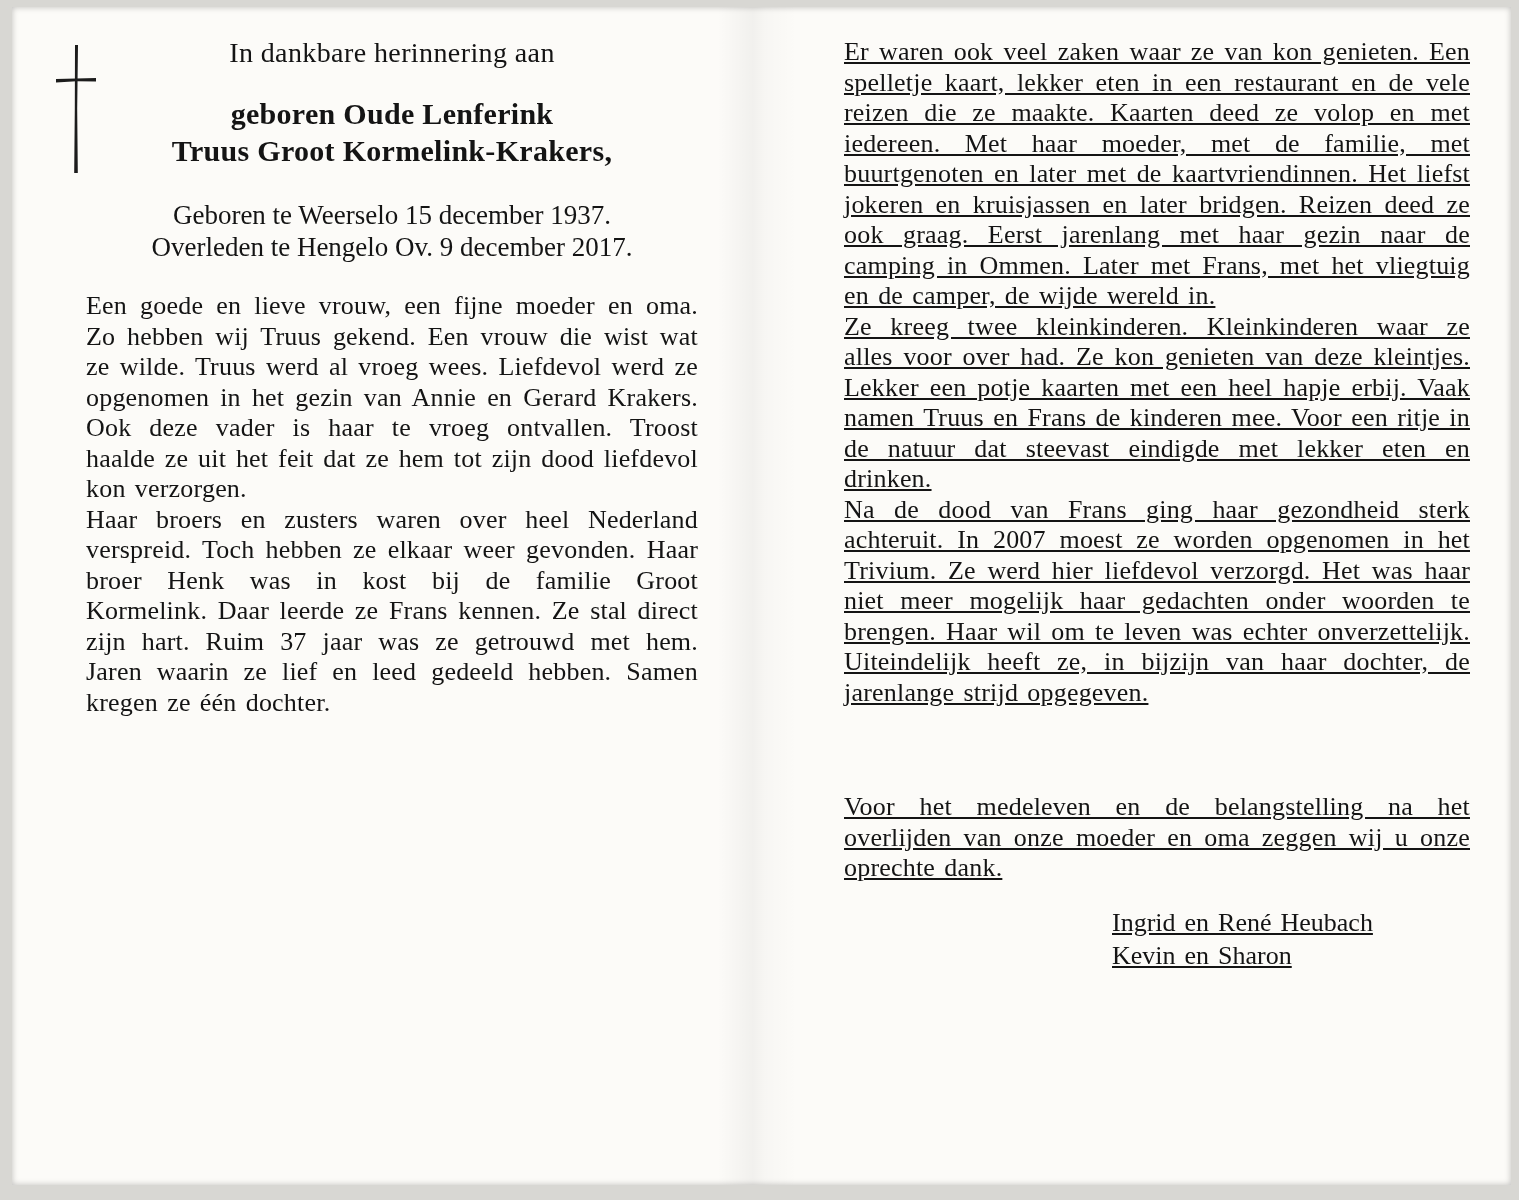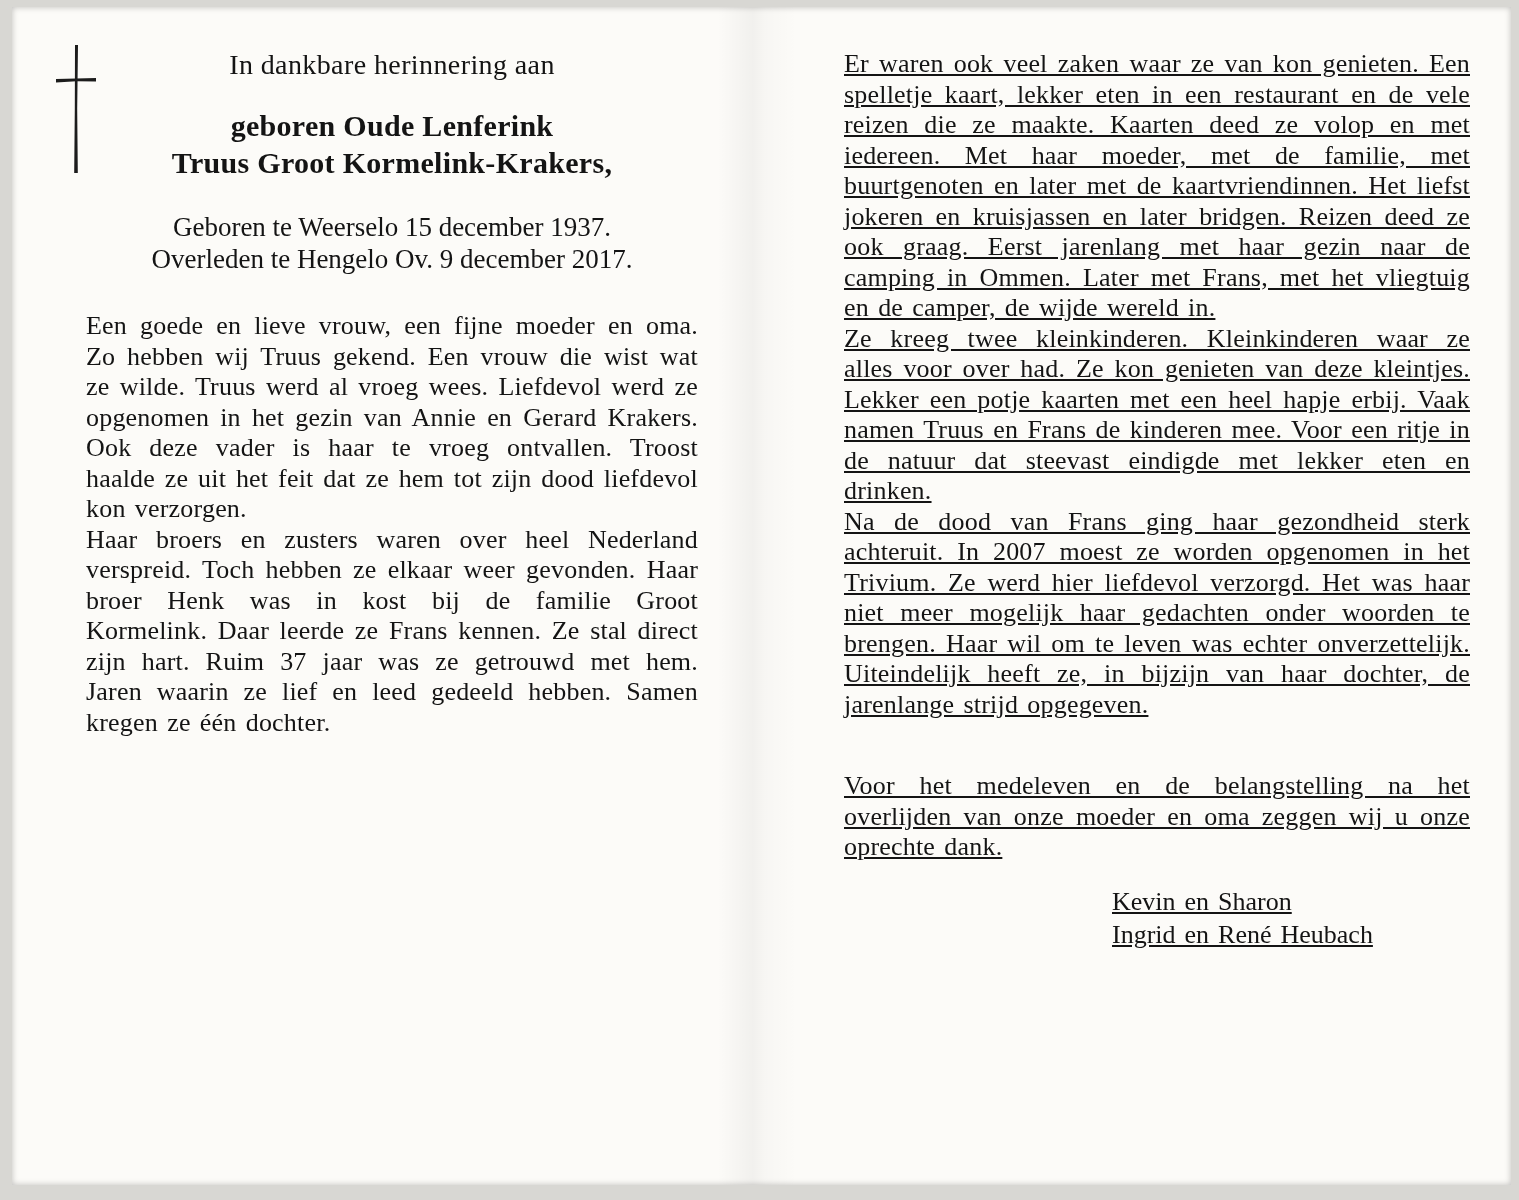--- a/index.html
+++ b/index.html
@@ -37,21 +37,21 @@
   }
   .cross {
     position: absolute;
     left: 40px;
     top: 36px;
     width: 48px;
     height: 132px;
   }
   .col {
     position: absolute;
-    top: 42px;
+    top: 30px;
   }
   .col-left {
     left: 74px;
     width: 612px;
   }
   .col-right {
     left: 832px;
     width: 626px;
     text-decoration: underline;
   }
@@ -66,32 +66,32 @@
     font-weight: bold;
     font-size: 30px;
     line-height: 37px;
     letter-spacing: 0.3px;
     margin-bottom: 30px;
   }
   .dates {
     text-align: center;
     font-size: 27px;
     line-height: 32px;
-    margin-bottom: 36px;
+    margin-bottom: 28px;
   }
   .body-par {
     text-align: justify;
     font-size: 26px;
     line-height: 30.5px;
     word-spacing: 2.5px;
     letter-spacing: 0.2px;
     margin: 0;
   }
   .thanks {
-    margin-top: 51px;
+    margin-top: 84px;
   }
   .signature {
     margin-top: 22px;
     margin-left: 268px;
     font-size: 26px;
     line-height: 33px;
     word-spacing: 2.5px;
   }
 </style>
 </head>
@@ -123,20 +123,20 @@
     </div>
 
     <div class="col col-right">
       <p class="body-par">Er waren ook veel zaken waar ze van kon genieten. Een spelletje kaart, lekker eten in een restaurant en de vele reizen die ze maakte. Kaarten deed ze volop en met iedereen. Met haar moeder, met de familie, met buurtgenoten en later met de kaartvriendinnen. Het liefst jokeren en kruisjassen en later bridgen. Reizen deed ze ook graag. Eerst jarenlang met haar gezin naar de camping in Ommen. Later met Frans, met het vliegtuig en de camper, de wijde wereld in.</p>
       <p class="body-par">Ze kreeg twee kleinkinderen. Kleinkinderen waar ze alles voor over had. Ze kon genieten van deze kleintjes. Lekker een potje kaarten met een heel hapje erbij. Vaak namen Truus en Frans de kinderen mee. Voor een ritje in de natuur dat steevast eindigde met lekker eten en drinken.</p>
       <p class="body-par">Na de dood van Frans ging haar gezondheid sterk achteruit. In 2007 moest ze worden opgenomen in het Trivium. Ze werd hier liefdevol verzorgd. Het was haar niet meer mogelijk haar gedachten onder woorden te brengen. Haar wil om te leven was echter onverzettelijk. Uiteindelijk heeft ze, in bijzijn van haar dochter, de jarenlange strijd opgegeven.</p>
 
       <p class="body-par thanks">Voor het medeleven en de belangstelling na het overlijden van onze moeder en oma zeggen wij u onze oprechte dank.</p>
 
       <div class="signature">
+        <div>Ingrid en René Heubach</div>
         <div>Kevin en Sharon</div>
-        <div>Ingrid en René Heubach</div>
       </div>
     </div>
 
     <div class="fold"></div>
   </div>
 </div>
 
 </body></html>

